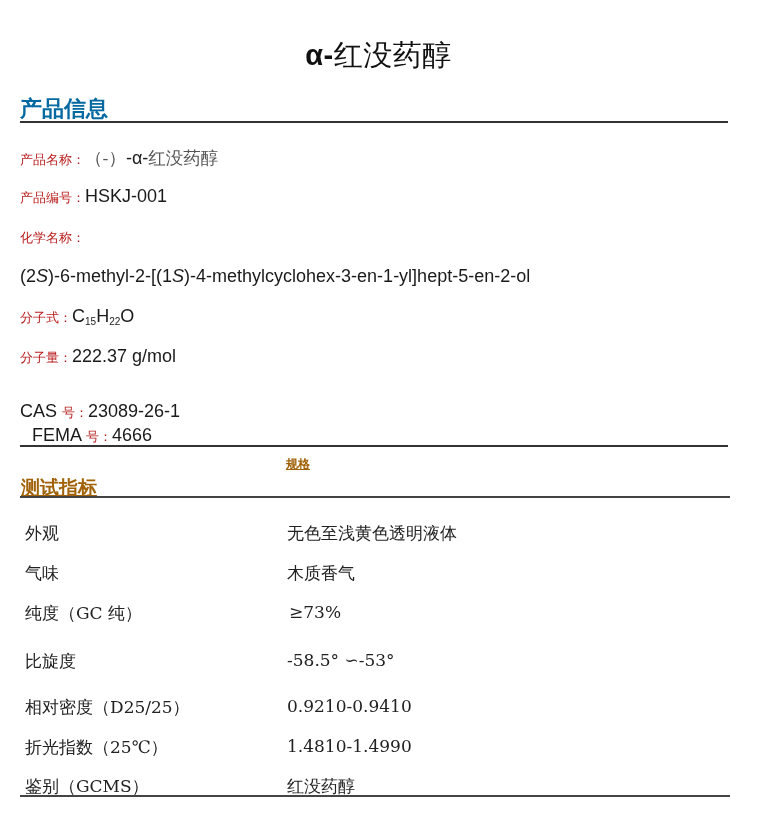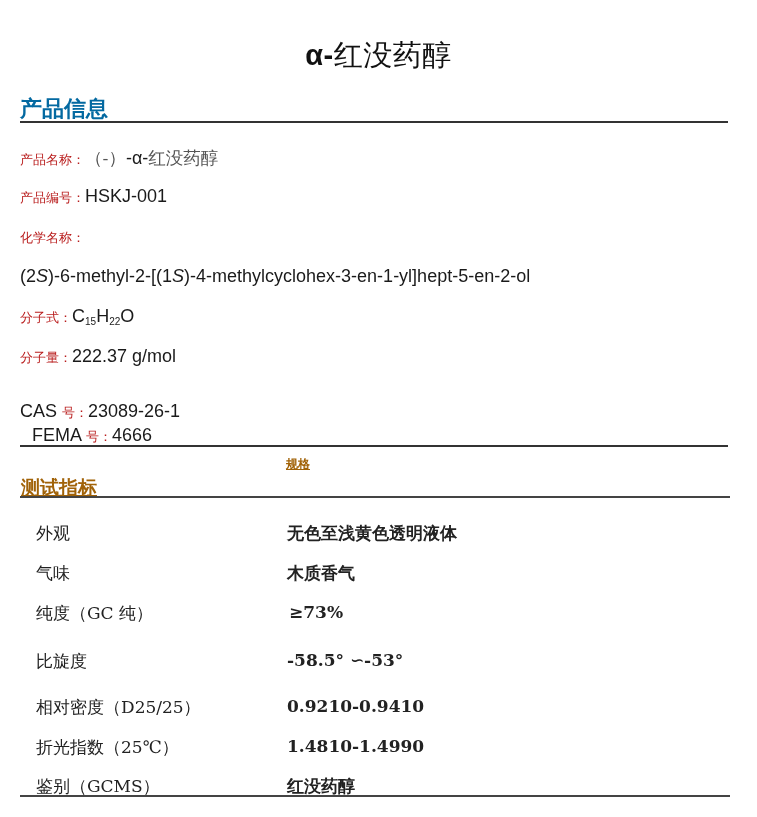--- a/index.html
+++ b/index.html
@@ -81,22 +81,22 @@
     }
     .row {
       position: absolute;
       left: 20px;
       width: 710px;
       font-family: "DejaVu Serif", "Liberation Serif", serif;
       font-size: 17px;
       color: #222;
       white-space: nowrap;
     }
-    .row .c1 { position: absolute; left: 16px; }
-    .row .c2 { position: absolute; left: 267px; font-weight: bold; }
+    .row .c1 { position: absolute; left: 5px; }
+    .row .c2 { position: absolute; left: 267px; }
   </style>
 </head>
 <body>
 
 <div class="title"><span class="alpha">α-</span><span class="cn">红没药醇</span></div>
 
 <div class="section-head" style="top:94px;">产品信息</div>
 <div class="hline" style="top:121px; width:708px;"></div>
 
 <div class="info-line" style="top:146px;">

